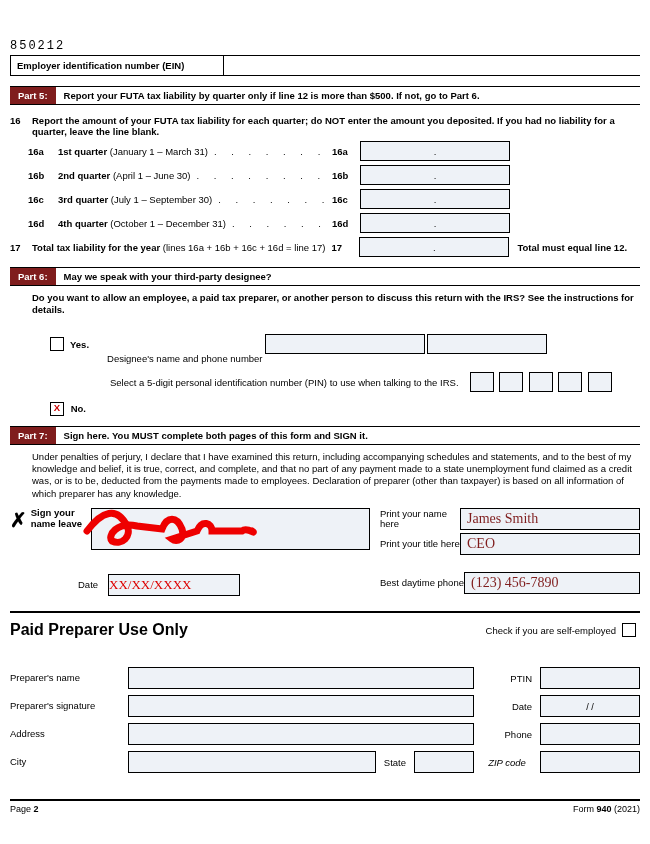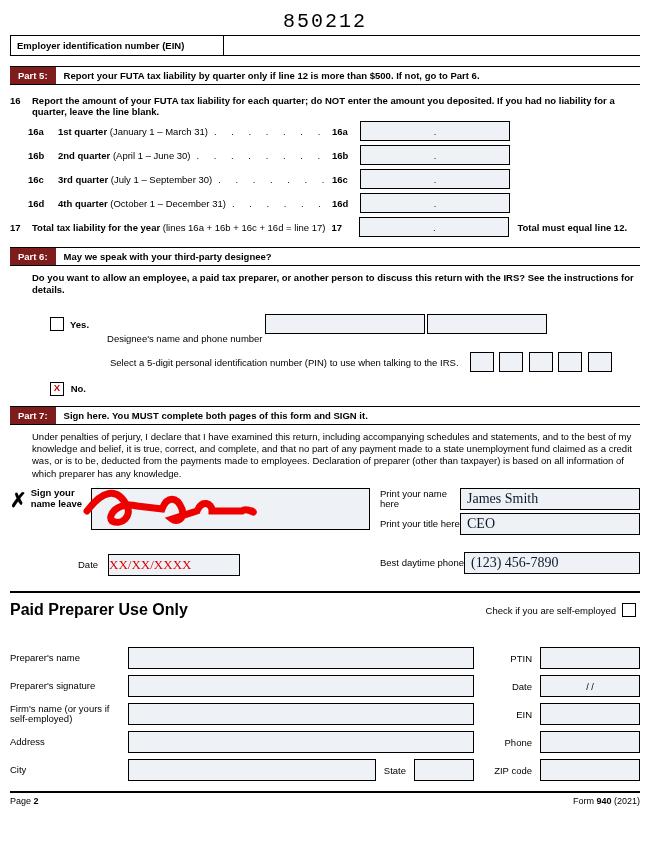--- a/index.html
+++ b/index.html
@@ -4,25 +4,26 @@
 <style>
   body {
     font-family: Arial, Helvetica, sans-serif;
     font-size: 9.5px;
     margin: 0;
     padding: 10px;
     width: 630px;
     color: #000;
   }
   .form-code {
-    text-align: center;
+    text-align: left;
     font-family: 'Courier New', monospace;
-    font-size: 20px;
+    font-size: 12px;
     letter-spacing: 2px;
     margin-bottom: 2px;
+    margin-top: 29px;
   }
   .header-row {
     display: flex;
     border: 1px solid #000;
     border-right: none;
   }
   .header-row .name-cell {
     flex: 1;
     padding: 4px 6px;
     border-right: 1px solid #000;
@@ -145,21 +146,21 @@
     pointer-events: none;
   }
   .right-fields { width: 260px; }
   .rf-row { display: flex; align-items: center; margin-bottom: 3px;}
   .rf-label { width: 80px; line-height: 1.1;}
   .rf-box {
     flex: 1;
     height: 22px;
     border: 1px solid #000;
     background: #eef2f7;
-    color: #0f172a;
+    color: #7f1d1d;
     font-size: 14px;
     padding: 2px 6px;
     box-sizing: border-box;
     font-family: 'Times New Roman', serif;
   }
   .date-field {
     width: 130px; height: 20px;
     border: 1px solid #000;
     background: #eef2f7;
     color: #d00;
@@ -181,21 +182,21 @@
   }
   .prep-label { width: 110px; line-height:1.1;}
   .prep-box {
     border: 1px solid #000;
     background: #eef2f7;
     height: 22px;
     box-sizing: border-box;
   }
   .footer {
     border-top: 2px solid #000;
-    margin-top: 10px;
+    margin-top: 26px;
     padding-top: 3px;
     display: flex;
     justify-content: space-between;
     font-size: 9px;
   }
 </style>
 </head>
 <body>
 
 <div class="form-code">850212</div>
@@ -344,40 +345,34 @@
     <div class="prep-box" style="width:100px;"></div>
   </div>
 
   <div class="prep-row">
     <span class="prep-label">Preparer's signature</span>
     <div class="prep-box" style="flex:1;"></div>
     <span style="width:50px;text-align:right;">Date</span>
     <div class="prep-box" style="width:100px;text-align:center;line-height:22px;font-size:9px;">/       /</div>
   </div>
 
-  <div class="prep-row">
-    <span class="prep-label">Firm's name (or yours if self-employed)</span>
-    <div class="prep-box" style="flex:1;"></div>
-    <span style="width:50px;text-align:right;">EIN</span>
-    <div class="prep-box" style="width:100px;"></div>
-  </div>
 
   <div class="prep-row">
     <span class="prep-label">Address</span>
     <div class="prep-box" style="flex:1;"></div>
     <span style="width:50px;text-align:right;">Phone</span>
     <div class="prep-box" style="width:100px;"></div>
   </div>
 
   <div class="prep-row">
     <span class="prep-label">City</span>
     <div class="prep-box" style="flex:1;"></div>
     <span>State</span>
     <div class="prep-box" style="width:60px;"></div>
-    <span style="width:50px;text-align:right;">ZIP code</span>
+    <span style="width:50px;text-align:center;font-style:italic;">ZIP code</span>
     <div class="prep-box" style="width:100px;"></div>
   </div>
 </div>
 
 <div class="footer">
   <span>Page <span class="bold">2</span></span>
   <span>Form <span class="bold">940</span> (2021)</span>
 </div>
 
 </body></html>

